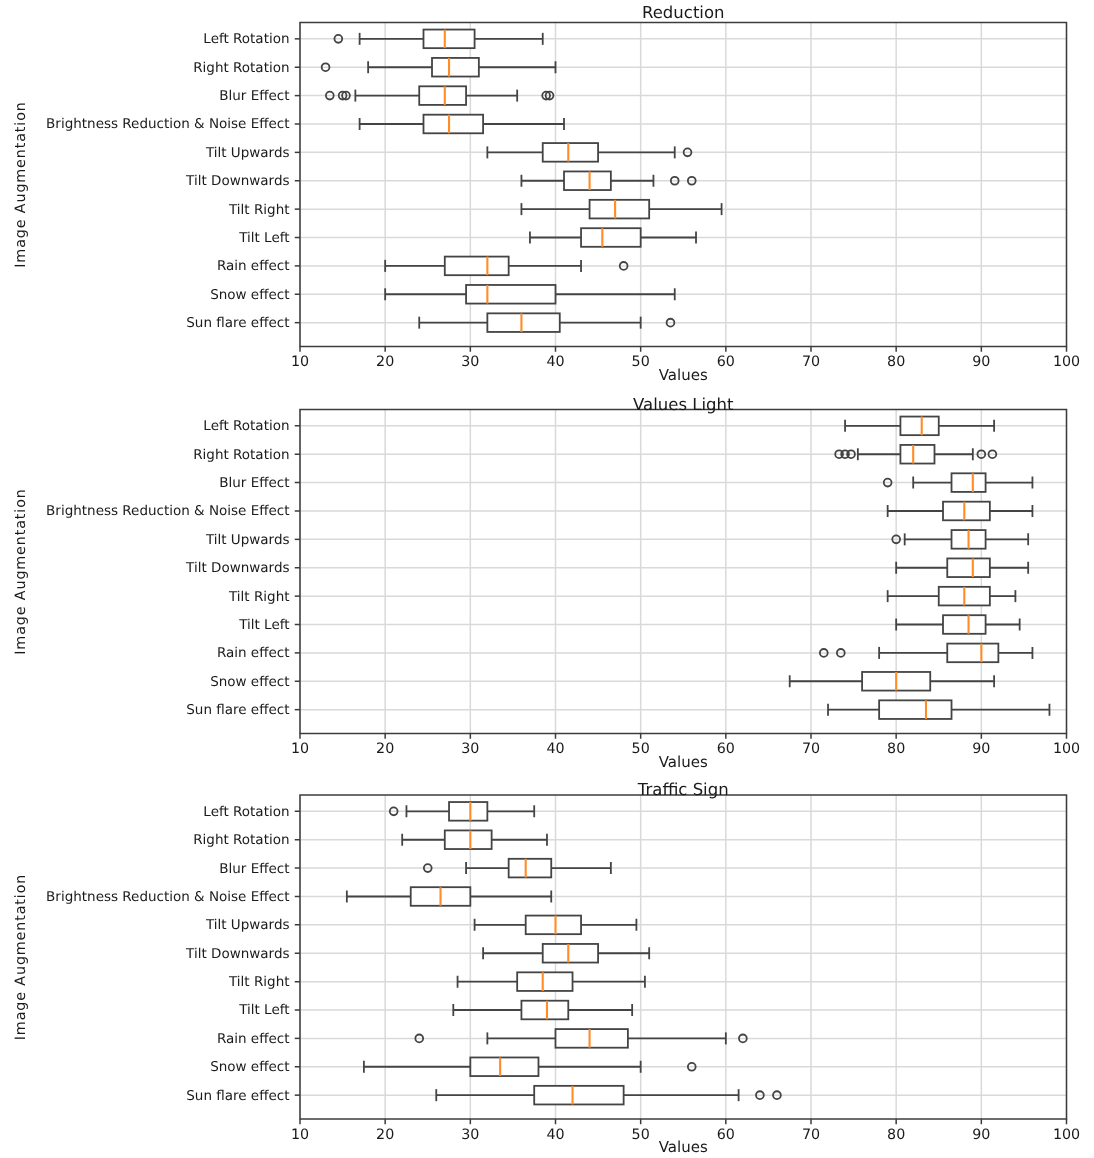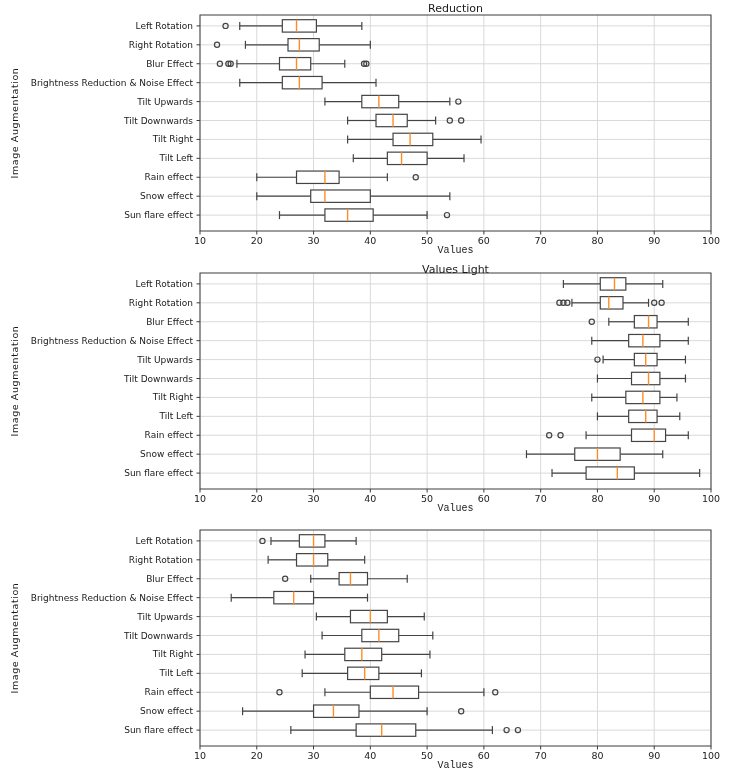--- a/index.html
+++ b/index.html
@@ -17,21 +17,21 @@
     text-align:center;font-size:11px;color:#1a1a1a;line-height:1;
   }
   .chart.first .chart-title{top:3px;}
   .ylabel{
     position:absolute;left:14px;top:123px;
     transform:translate(-50%,-50%) rotate(-90deg);
     white-space:nowrap;font-size:9.5px;color:#1a1a1a;letter-spacing:.6px;
   }
   .xlabel{
     position:absolute;left:200px;width:511px;top:246px;
-    text-align:center;font-size:10px;color:#1a1a1a;line-height:1;font-family:Liberation Mono, monospace;
+    text-align:center;font-size:10px;color:#1a1a1a;line-height:1;
   }
   svg.plot{position:absolute;left:0;top:0;}
 </style>
 </head>
 <body>
 
 <div class="page">
 
   <section class="chart first">
     <svg class="plot" width="729" height="258">
@@ -547,17 +547,18 @@
           <line x1="290.84444444444443" x2="356.1388888888889" y1="215.1" y2="215.1"></line>
           <line x1="415.7555555555556" x2="492.40555555555557" y1="215.1" y2="215.1"></line>
           <line x1="290.84444444444443" x2="290.84444444444443" y1="211.1" y2="219.1"></line>
           <line x1="492.40555555555557" x2="492.40555555555557" y1="211.1" y2="219.1"></line>
           <rect x="356.1388888888889" y="208.9" width="59.616666666666674" height="12.4" fill="#ffffff"></rect>
           <line x1="381.68888888888887" x2="381.68888888888887" y1="208.9" y2="221.29999999999998" stroke="#ff8c26" stroke-width="1.4"></line>
           <circle cx="506.6" cy="215.1" r="2.6"></circle>
           <circle cx="517.9555555555555" cy="215.1" r="2.6"></circle>
         </g>
       </svg>
+    <div class="chart-title">Traffic Sign</div>
     <div class="ylabel">Image Augmentation</div>
     <div class="xlabel">Values</div>
   </section>
 
 </div>
 
 </body></html>

